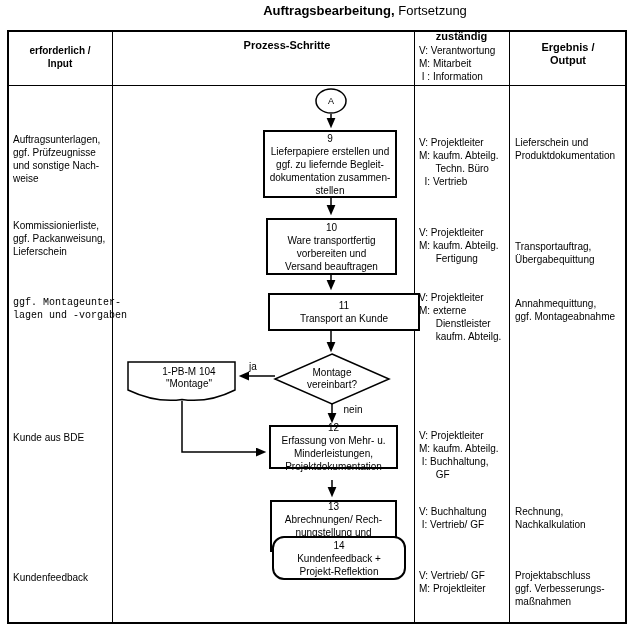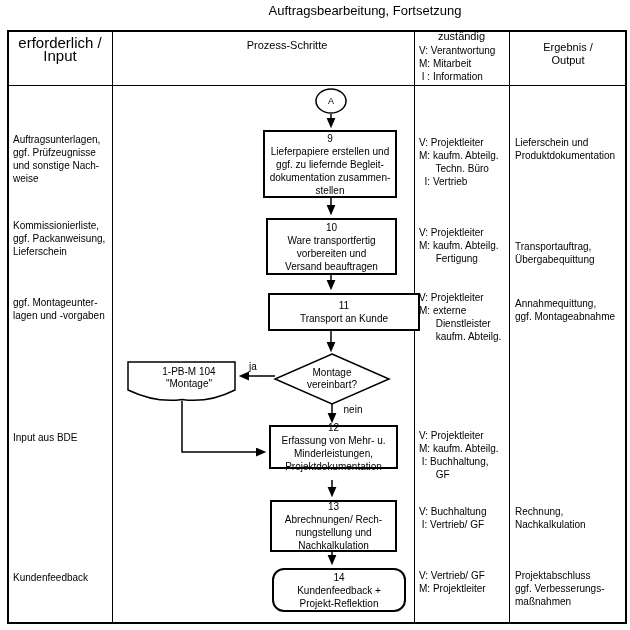--- a/index.html
+++ b/index.html
@@ -1,19 +1,19 @@
 <!DOCTYPE html>
 <html><head>
 <meta charset="utf-8">
 <style>
   html,body{margin:0;padding:0;background:#fff;}
   body{width:630px;height:630px;position:relative;font-family:"Liberation Sans",sans-serif;color:#000;overflow:hidden;}
   .abs{position:absolute;}
   .center{text-align:center;}
-  .bold{font-weight:normal;}
+  .bold{font-weight:bold;}
   .flowbox{
     position:absolute;border:2px solid #000;background:#fff;box-sizing:border-box;
     display:flex;align-items:center;justify-content:center;text-align:center;
     white-space:pre;font-size:10px;line-height:13px;z-index:3;
   }
   .vline{position:absolute;width:1px;background:#000;top:32px;height:590px;z-index:1;}
   .txt{position:absolute;font-size:10px;line-height:13px;white-space:pre;z-index:3;}
   svg.flowlayer{position:absolute;left:0;top:0;z-index:2;pointer-events:none;}
   .overlay{position:absolute;z-index:3;font-size:10px;line-height:12px;text-align:center;white-space:pre;}
 </style>
@@ -23,21 +23,21 @@
 <div class="abs" style="left:100px;top:3px;width:530px;text-align:center;font-size:13px;">
   <span class="bold">Auftragsbearbeitung,</span><span> Fortsetzung</span>
 </div>
 
 <div class="abs" style="left:7px;top:30px;width:620px;height:594px;border:2px solid #000;box-sizing:border-box;z-index:1;"></div>
 <div class="vline" style="left:112px;"></div>
 <div class="vline" style="left:414px;"></div>
 <div class="vline" style="left:509px;"></div>
 <div class="abs" style="left:9px;top:85px;width:616px;height:1px;background:#000;z-index:1;"></div>
 
-<div class="txt bold center" style="left:10px;top:36px;width:100px;font-size:15px;">erforderlich /
+<div class="txt bold center" style="left:10px;top:44px;width:100px;font-size:10px;">erforderlich /
 Input</div>
 <div class="txt bold center" style="left:237px;top:39px;width:100px;font-size:11px;">Prozess-Schritte</div>
 <div class="txt bold center" style="left:414px;top:30px;width:95px;font-size:11px;">zuständig</div>
 <div class="txt" style="left:419px;top:44px;">V: Verantwortung
 M: Mitarbeit
  I : Information</div>
 <div class="txt bold center" style="left:511px;top:41px;width:114px;font-size:11px;">Ergebnis /
 Output</div>
 
 <svg class="flowlayer" width="630" height="630" viewBox="0 0 630 630">
@@ -80,34 +80,34 @@
 <div class="flowbox" style="left:268px;top:293px;width:152px;height:38px;">11
 Transport an Kunde</div>
 <div class="flowbox" style="left:269px;top:425px;width:129px;height:44px;">12
 Erfassung von Mehr- u.
 Minderleistungen,
 Projektdokumentation</div>
 <div class="flowbox" style="left:270px;top:500px;width:127px;height:52px;">13
 Abrechnungen/ Rech-
 nungstellung und
 Nachkalkulation</div>
-<div class="flowbox" style="left:272px;top:568px;width:134px;height:44px;border-radius:12px;">14
+<div class="flowbox" style="left:272px;top:536px;width:134px;height:44px;border-radius:12px;">14
 Kundenfeedback +
 Projekt-Reflektion</div>
 
 <div class="txt" style="left:13px;top:133px;width:97px;">Auftragsunterlagen,
 ggf. Prüfzeugnisse
 und sonstige Nach-
 weise</div>
 <div class="txt" style="left:13px;top:219px;width:97px;">Kommissionierliste,
 ggf. Packanweisung,
 Lieferschein</div>
-<div class="txt" style="left:13px;top:296px;width:97px;">ggf. Montageunter-
+<div class="txt" style="left:13px;top:296px;width:97px;font-family:Liberation Mono, monospace;">ggf. Montageunter-
 lagen und -vorgaben</div>
-<div class="txt" style="left:13px;top:431px;width:97px;">Input aus BDE</div>
+<div class="txt" style="left:13px;top:431px;width:97px;">Kunde aus BDE</div>
 <div class="txt" style="left:13px;top:571px;width:97px;">Kundenfeedback</div>
 
 <div class="txt" style="left:419px;top:136px;">V: Projektleiter
 M: kaufm. Abteilg.
       Techn. Büro
   I: Vertrieb</div>
 <div class="txt" style="left:419px;top:226px;">V: Projektleiter
 M: kaufm. Abteilg.
       Fertigung</div>
 <div class="txt" style="left:419px;top:291px;">V: Projektleiter

